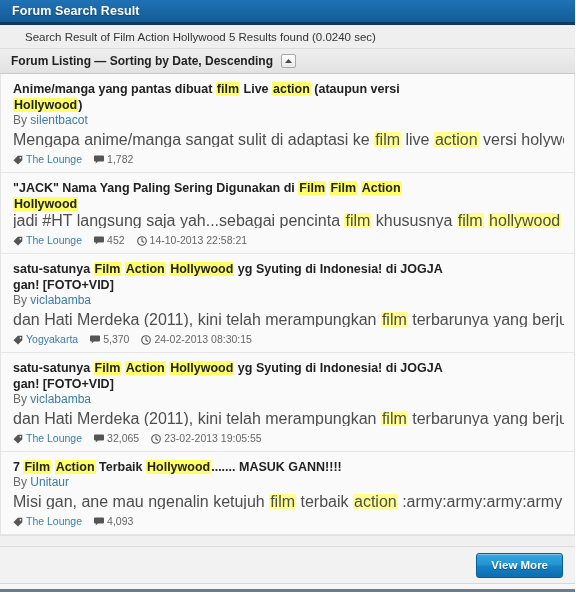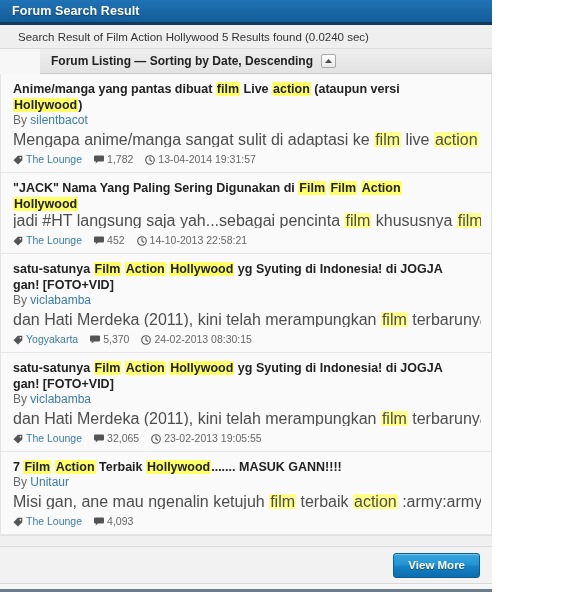--- a/index.html
+++ b/index.html
@@ -3,21 +3,21 @@
 <meta charset="utf-8">
 <style>
   * { box-sizing: border-box; }
   html, body {
     margin: 0; padding: 0;
     width: 576px; height: 592px;
     background: #ffffff;
     font-family: "Liberation Sans", sans-serif;
   }
   #app {
-    width: 492px; height: 592px;
+    width: 575px; height: 592px;
     position: relative;
     overflow: hidden;
     background: #f7f7f7;
     border-bottom: 3px solid #6b7d8c;
   }
 
   
   .titlebar {
     height: 25px;
     background: linear-gradient(to bottom, #1f72b5 0%, #1a67a6 50%, #125d99 100%);
@@ -34,38 +34,37 @@
     text-shadow: 0 1px 1px rgba(0,0,0,.35);
   }
 
   
   .summarybar {
     height: 24px;
     background: #efefef;
     border-bottom: 1px solid #dcdcdc;
     display: flex;
     align-items: center;
-    padding-left: 18px;
+    padding-left: 25px;
     font-size: 11.5px;
     color: #333333;
   }
 
   
   .listingbar {
     height: 25px;
     background: linear-gradient(to bottom, #eeeeee 0%, #e2e2e2 100%);
     border-bottom: 1px solid #c9c9c9;
     display: flex;
     align-items: center;
     padding-left: 11px;
     gap: 8px;
     font-size: 12px;
     color: #222222;
     font-weight: bold;
-    margin-left: 40px;
   }
   .listingbar .lbl { font-weight: bold; }
   .sort-toggle {
     width: 15px; height: 14px;
     border: 1px solid #a9a9a9;
     background: linear-gradient(to bottom,#fdfdfd,#e9e9e9);
     border-radius: 2px;
     display: inline-flex;
     align-items: center;
     justify-content: center;
@@ -202,29 +201,20 @@
             <span class="forum">The Lounge</span>
           </span>
           <span class="m">
             <span>
               <svg width="10" height="9" viewBox="0 0 10 9">
                 <path d="M1 0.6 H9 A1 1 0 0 1 10 1.6 V5.4 A1 1 0 0 1 9 6.4 H4 L1.6 8.4 L2 6.4 H1 A1 1 0 0 1 0 5.4 V1.6 A1 1 0 0 1 1 0.6 Z" fill="#555"></path>
               </svg>
             </span>
             <span>1,782</span>
           </span>
-          <span class="m">
-            <span>
-              <svg width="10" height="10" viewBox="0 0 10 10">
-                <circle cx="5" cy="5" r="4.3" fill="none" stroke="#555" stroke-width="1.1"></circle>
-                <path d="M5 2.5 V5.2 L6.8 6.3" fill="none" stroke="#555" stroke-width="1.1" stroke-linecap="round"></path>
-              </svg>
-            </span>
-            <span>13-04-2014 19:31:57</span>
-          </span>
         </div>
       </div>
       <div class="result">
         <div class="r-title">"JACK" Nama Yang Paling Sering Digunakan di <mark>Film</mark> <mark>Film</mark> <mark>Action</mark> <mark>Hollywood</mark></div>
         <div class="r-snippet">jadi #HT langsung saja yah...sebagai pencinta <mark>film</mark> khususnya <mark>film</mark> <mark>hollywood</mark> ane sering menemukan k</div>
         <div class="r-meta">
           <span class="m">
             <span>
               <svg width="10" height="10" viewBox="0 0 10 10">
                 <path d="M0.5 5.2 L4.8 0.8 L9.3 0.8 L9.3 5.2 L5 9.4 Z" fill="#555"></path>

